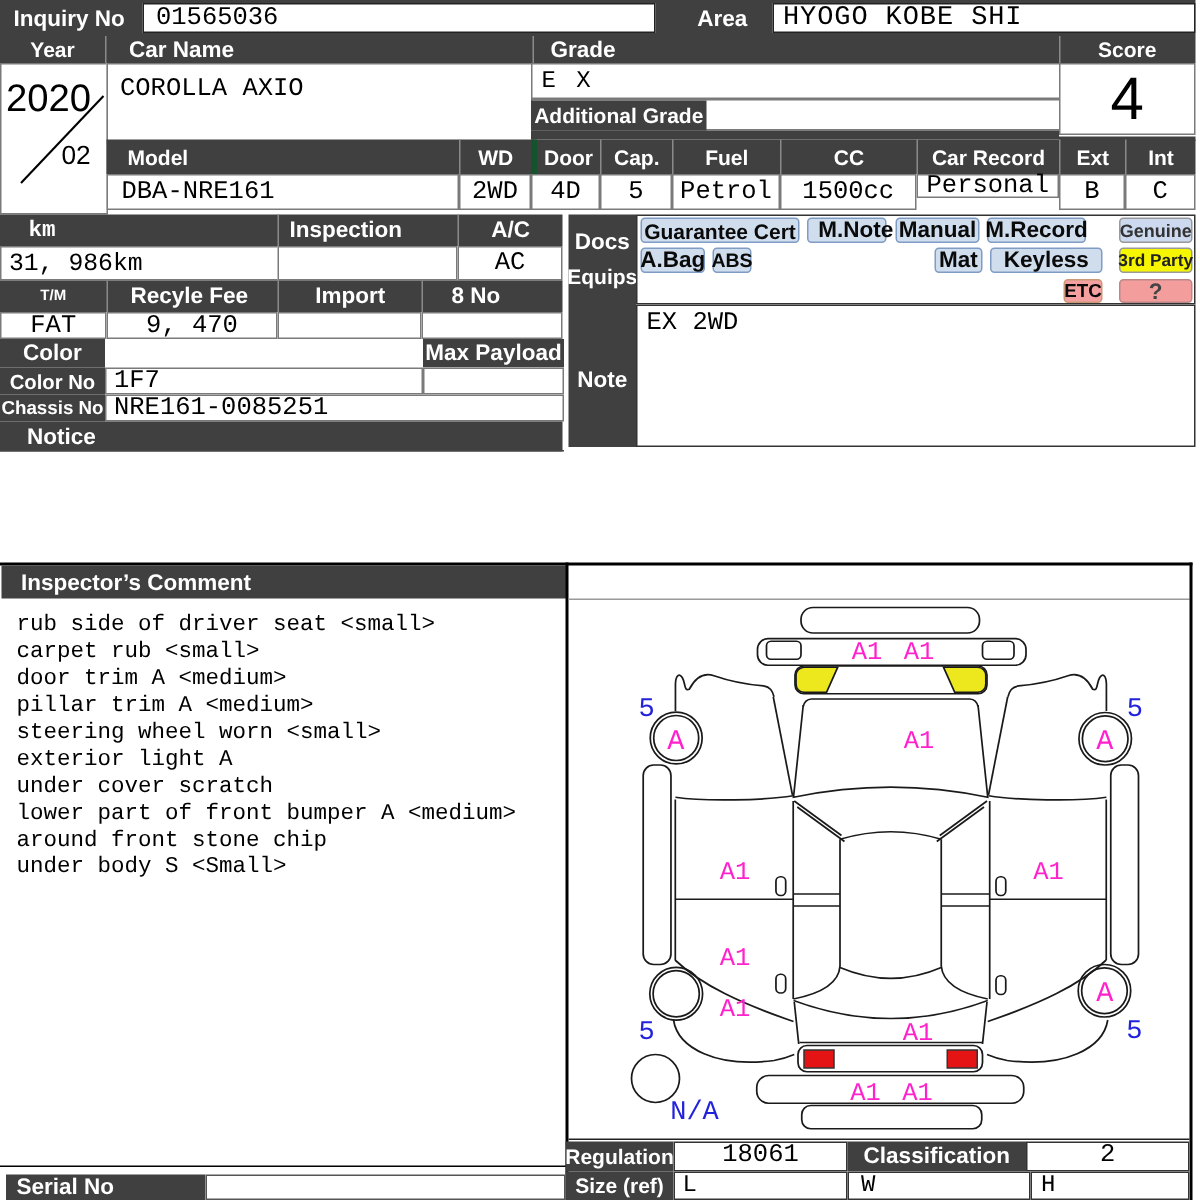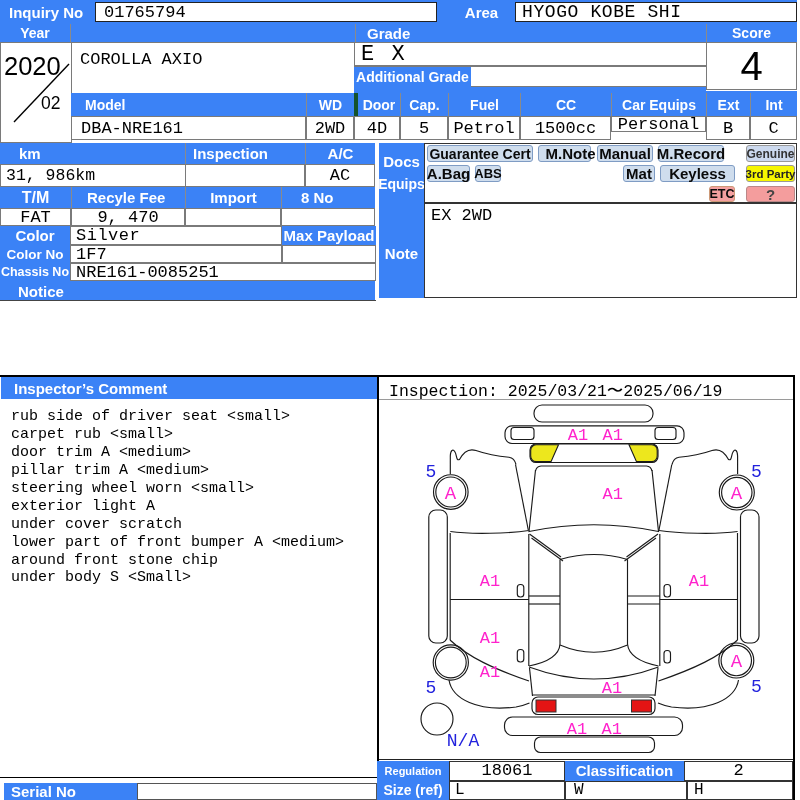--- a/index.html
+++ b/index.html
@@ -1,78 +1,79 @@
 <!DOCTYPE html>
 <html><head><meta charset="utf-8">
 <style>
 html,body{margin:0;padding:0;background:#fff;}
 #pg{position:relative;width:800px;height:800px;background:#fff;overflow:hidden;
     font-family:"Liberation Sans",sans-serif;}
 .b{position:absolute;box-sizing:border-box;}
-.blue{background:#3b82f6;}
+.blue{background:#404040;}
 .lbl{color:#fff;font-weight:bold;display:flex;align-items:center;justify-content:center;
      font-family:"Liberation Sans",sans-serif;white-space:nowrap;}
 .lfl{color:#fff;font-weight:bold;display:flex;align-items:center;
      font-family:"Liberation Sans",sans-serif;white-space:nowrap;}
 .wc{background:#fff;border:1px solid #7a7a7a;display:flex;align-items:center;}
 .wcc{background:#fff;border:1px solid #7a7a7a;display:flex;align-items:center;justify-content:center;}
 .mono{font-family:"Liberation Mono",monospace;color:#000;}
 .chip{position:absolute;box-sizing:border-box;background:#cfdded;border:1px solid #7f9cc4;
       border-radius:3px;color:#0a0a0a;font-weight:bold;display:flex;align-items:center;
       justify-content:center;font-family:"Liberation Sans",sans-serif;white-space:nowrap;}
 </style></head>
 <body>
 <div id="pg">
 
 <div class="b blue" style="left:0;top:0;width:797px;height:24px;"></div>
 <div class="b lfl" style="left:9px;top:2px;width:86px;height:20px;font-size:15px;">Inquiry&nbsp;No</div>
 <div class="b wc" style="left:95px;top:2px;width:342px;height:20px;border-color:#222;">
-  <span class="mono" style="font-size:17px;margin-left:8px;">01765794</span>
+  <span class="mono" style="font-size:17px;margin-left:8px;">01565036</span>
     </div>
 <div class="b lbl" style="left:448px;top:2px;width:67px;height:20px;font-size:15px;">Area</div>
 <div class="b wc" style="left:515px;top:2px;width:282px;height:20px;border-color:#222;">
   <span class="mono" style="font-size:18px;margin-left:6px;letter-spacing:0.6px;">HYOGO KOBE SHI</span>
     </div>
 
 <div class="b blue" style="left:0;top:24px;width:797px;height:18px;"></div>
 <div class="b lbl" style="left:0;top:24px;width:71px;height:18px;font-size:14px;border-right:1px solid #8a8a8a;">Year</div>
+<div class="b lfl" style="left:86px;top:24px;width:250px;height:18px;font-size:15px;">Car Name</div>
 <div class="b" style="left:355px;top:24px;width:1px;height:18px;background:#8a8a8a;"></div>
 <div class="b lfl" style="left:367px;top:24px;width:100px;height:18px;font-size:15px;">Grade</div>
 <div class="b" style="left:706px;top:24px;width:1px;height:18px;background:#8a8a8a;"></div>
 <div class="b lbl" style="left:706px;top:24px;width:91px;height:18px;font-size:14px;">Score</div>
 
 <div class="b wc" style="left:0;top:42px;width:72px;height:101px;"></div>
 <div class="b" style="left:4px;top:52px;font-size:25.5px;color:#000;font-family:'Liberation Sans',sans-serif;">2020</div>
 <svg class="b" style="left:0;top:42px;" width="72" height="101" viewBox="0 0 72 101">
  <line x1="69" y1="22" x2="14" y2="80" stroke="#000" stroke-width="1.4"></line>
     </svg>
 <div class="b" style="left:41px;top:93px;font-size:17.5px;color:#000;font-family:'Liberation Sans',sans-serif;">02</div>
 
 <div class="b wc" style="left:71px;top:42px;width:285px;height:54px;align-items:flex-start;">
   <span class="mono" style="font-size:17px;margin-left:8px;margin-top:7px;">COROLLA AXIO</span>
     </div>
 <div class="b wc" style="left:354px;top:42px;width:353px;height:24px;">
-  <span class="mono" style="font-size:22px;margin-left:6px;letter-spacing:2px;">E X</span>
+  <span class="mono" style="font-size:16px;margin-left:6px;letter-spacing:2px;">E X</span>
     </div>
 <div class="b" style="left:354px;top:66px;width:353px;height:21px;background:#fff;border:1px solid #7a7a7a;"></div>
 <div class="b lbl blue" style="left:354px;top:67px;width:117px;height:19.5px;font-size:14px;">Additional Grade</div>
 <div class="b blue" style="left:354px;top:87px;width:352px;height:6px;"></div>
 <div class="b blue" style="left:706px;top:90.5px;width:91px;height:3px;"></div>
 <div class="b wcc" style="left:706px;top:42px;width:91px;height:48px;">
   <span style="font-size:40px;color:#000;font-family:'Liberation Sans',sans-serif;">4</span>
     </div>
 
 <div class="b blue" style="left:71px;top:93px;width:726px;height:23px;"></div>
 <div class="b lfl" style="left:85px;top:93px;width:150px;height:23px;font-size:14px;">Model</div>
 <div class="b lbl" style="left:306px;top:93px;width:48px;height:23px;font-size:14px;border-left:1px solid #8a8a8a;">WD</div>
 <div class="b lbl" style="left:354px;top:93px;width:46px;height:23px;font-size:14px;border-left:4px solid #14532d;">Door</div>
 <div class="b lbl" style="left:400px;top:93px;width:48px;height:23px;font-size:14px;border-left:1px solid #8a8a8a;">Cap.</div>
 <div class="b lbl" style="left:448px;top:93px;width:72px;height:23px;font-size:14px;border-left:1px solid #8a8a8a;">Fuel</div>
 <div class="b lbl" style="left:520px;top:93px;width:91px;height:23px;font-size:14px;border-left:1px solid #8a8a8a;">CC</div>
-<div class="b lbl" style="left:611px;top:93px;width:95px;height:23px;font-size:14px;border-left:1px solid #8a8a8a;">Car Equips</div>
+<div class="b lbl" style="left:611px;top:93px;width:95px;height:23px;font-size:14px;border-left:1px solid #8a8a8a;">Car Record</div>
 <div class="b lbl" style="left:706px;top:93px;width:44px;height:23px;font-size:14px;border-left:1px solid #8a8a8a;">Ext</div>
 <div class="b lbl" style="left:750px;top:93px;width:47px;height:23px;font-size:14px;border-left:1px solid #8a8a8a;">Int</div>
 
 <div class="b wc" style="left:71px;top:116px;width:235px;height:24px;">
   <span class="mono" style="font-size:17px;margin-left:9px;">DBA-NRE161</span>
     </div>
 <div class="b wcc" style="left:306px;top:116px;width:48px;height:24px;">
       <span class="mono" style="font-size:17px;">2WD</span>
     </div>
 <div class="b wcc" style="left:354px;top:116px;width:46px;height:24px;">
@@ -91,55 +92,52 @@
       <span class="mono" style="font-size:17px;">Personal</span>
     </div>
 <div class="b wcc" style="left:706px;top:116px;width:44px;height:24px;">
       <span class="mono" style="font-size:17px;">B</span>
     </div>
 <div class="b wcc" style="left:750px;top:116px;width:47px;height:24px;">
       <span class="mono" style="font-size:17px;">C</span>
     </div>
 
 <div class="b blue" style="left:0;top:143px;width:375px;height:21px;"></div>
-<div class="b lfl" style="left:19px;top:143px;width:60px;height:21px;font-size:15px;">km</div>
+<div class="b lfl" style="left:19px;top:143px;width:60px;height:21px;font-size:15px;font-family:Liberation Mono, monospace;">km</div>
 <div class="b lfl" style="left:185px;top:143px;width:120px;height:21px;font-size:15px;border-left:1px solid #8a8a8a;">
       <span style="margin-left:7px;">Inspection</span>
     </div>
 <div class="b lbl" style="left:305px;top:143px;width:70px;height:21px;font-size:15px;border-left:1px solid #8a8a8a;">A/C</div>
 <div class="b wc" style="left:0;top:164px;width:220px;height:23px;">
   <span class="mono" style="font-size:16.5px;margin-left:5px;">31, 986km</span>
     </div>
 <div class="b wc" style="left:185px;top:164px;width:120px;height:23px;"></div>
 <div class="b wcc" style="left:305px;top:164px;width:70px;height:23px;">
       <span class="mono" style="font-size:17px;">AC</span>
     </div>
 
 <div class="b blue" style="left:0;top:187px;width:375px;height:21px;"></div>
-<div class="b lbl" style="left:0;top:187px;width:71px;height:21px;font-size:16px;">T/M</div>
+<div class="b lbl" style="left:0;top:187px;width:71px;height:21px;font-size:10px;">T/M</div>
 <div class="b lfl" style="left:71px;top:187px;width:114px;height:21px;font-size:15px;border-left:1px solid #8a8a8a;">
       <span style="margin-left:15px;">Recyle Fee</span>
     </div>
 <div class="b lbl" style="left:185px;top:187px;width:96px;height:21px;font-size:15px;border-left:1px solid #8a8a8a;">Import</div>
 <div class="b lfl" style="left:281px;top:187px;width:94px;height:21px;font-size:15px;border-left:1px solid #8a8a8a;">
       <span style="margin-left:19px;">8 No</span>
     </div>
 <div class="b wcc" style="left:0;top:208px;width:71px;height:18px;">
       <span class="mono" style="font-size:17px;">FAT</span>
     </div>
 <div class="b wcc" style="left:71px;top:208px;width:114px;height:18px;">
       <span class="mono" style="font-size:17px;">9, 470</span>
     </div>
 <div class="b wc" style="left:185px;top:208px;width:96px;height:18px;"></div>
 <div class="b wc" style="left:281px;top:208px;width:94px;height:18px;"></div>
 
 <div class="b lbl blue" style="left:0;top:226px;width:70px;height:19px;font-size:15px;">Color</div>
-<div class="b wc" style="left:70px;top:226px;width:212px;height:19px;">
-  <span class="mono" style="font-size:17px;margin-left:5px;letter-spacing:0.5px;">Silver</span>
-    </div>
 <div class="b lbl blue" style="left:282px;top:226px;width:94px;height:19px;font-size:15px;">Max Payload</div>
 <div class="b lbl blue" style="left:0;top:245px;width:70px;height:18px;font-size:13.5px;">Color No</div>
 <div class="b wc" style="left:70px;top:245px;width:212px;height:18px;">
   <span class="mono" style="font-size:17px;margin-left:5px;">1F7</span>
     </div>
 <div class="b wc" style="left:282px;top:245px;width:94px;height:18px;"></div>
 <div class="b lbl blue" style="left:0;top:263px;width:70px;height:18px;font-size:12.5px;">Chassis No</div>
 <div class="b wc" style="left:70px;top:263px;width:306px;height:18px;">
   <span class="mono" style="font-size:17px;margin-left:5px;">NRE161-0085251</span>
     </div>
@@ -177,31 +175,30 @@
 carpet rub &lt;small&gt;
 door trim A &lt;medium&gt;
 pillar trim A &lt;medium&gt;
 steering wheel worn &lt;small&gt;
 exterior light A
 under cover scratch
 lower part of front bumper A &lt;medium&gt;
 around front stone chip
 under body S &lt;Small&gt;</div>
 
-<div class="b mono" style="left:389px;top:380px;font-size:16.5px;">Inspection: 2025/03/21〜2025/06/19</div>
 <div class="b" style="left:379px;top:399px;width:414px;height:1px;background:#9a9a9a;"></div>
 <div class="b" style="left:793px;top:375px;width:1.5px;height:425px;background:#000;"></div>
 
 <div class="b lfl blue" style="left:4px;top:782.5px;width:133px;height:17px;font-size:15px;">
       <span style="margin-left:7px;">Serial No</span>
     </div>
 <div class="b" style="left:137px;top:782.5px;width:240px;height:17px;background:#fff;border:1px solid #555;"></div>
 
 <div class="b" style="left:379px;top:759.2px;width:414px;height:1.2px;background:#222;"></div>
-<div class="b lbl blue" style="left:377px;top:760.5px;width:72px;height:20px;font-size:11px;">Regulation</div>
+<div class="b lbl blue" style="left:377px;top:760.5px;width:72px;height:20px;font-size:14px;">Regulation</div>
 <div class="b wcc" style="left:449px;top:760.5px;width:116px;height:20px;border-color:#333;">
       <span class="mono" style="font-size:17px;">18061</span>
     </div>
 <div class="b lbl blue" style="left:565px;top:760.5px;width:119px;height:20px;font-size:15px;">Classification</div>
 <div class="b wcc" style="left:684px;top:760.5px;width:109px;height:20px;border-color:#333;">
       <span class="mono" style="font-size:17px;">2</span>
     </div>
 <div class="b lbl blue" style="left:377px;top:780.5px;width:72px;height:19.5px;font-size:14px;">Size (ref)</div>
 <div class="b wc" style="left:449px;top:780.5px;width:116px;height:19.5px;border-color:#333;">
       <span class="mono" style="font-size:16px;margin-left:5px;">L</span>

